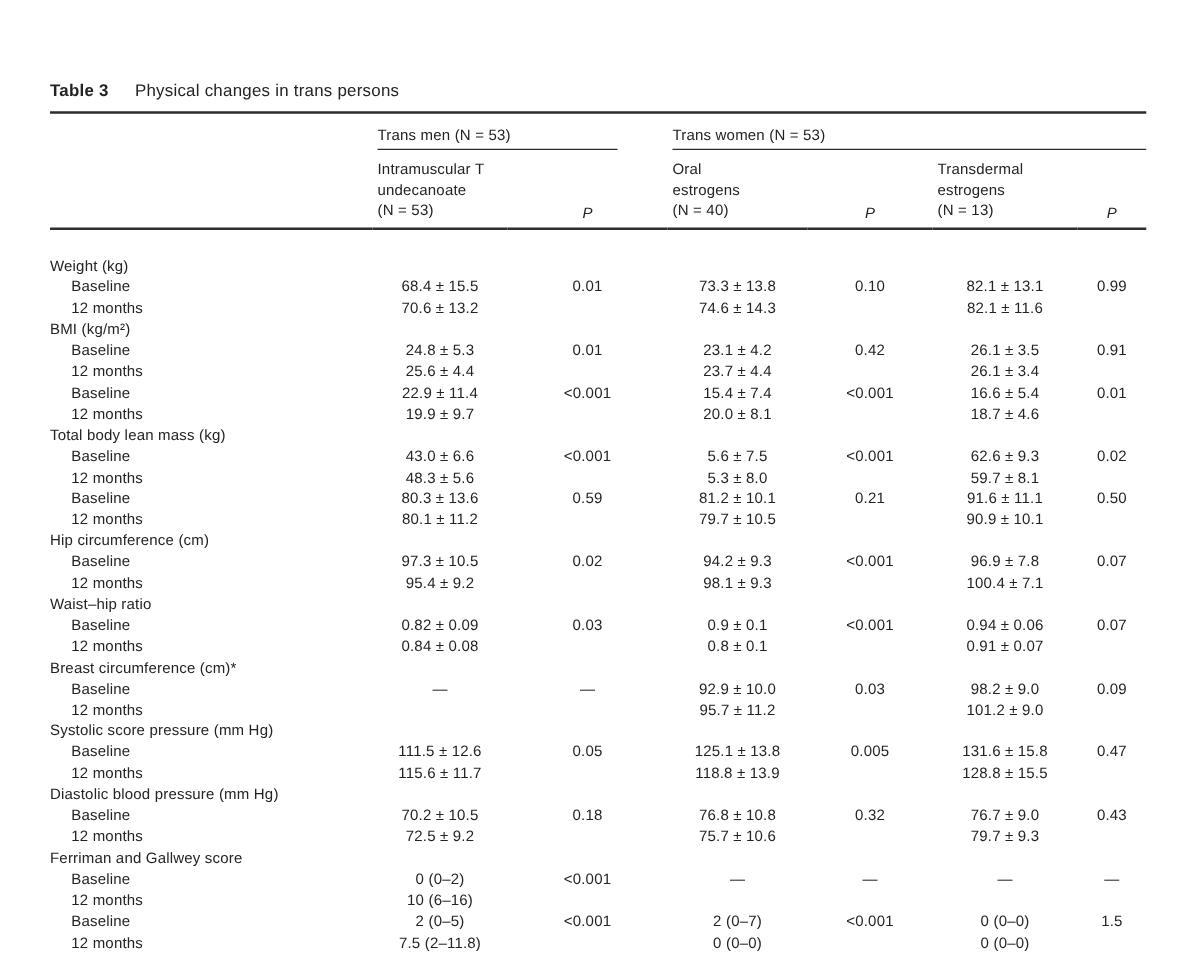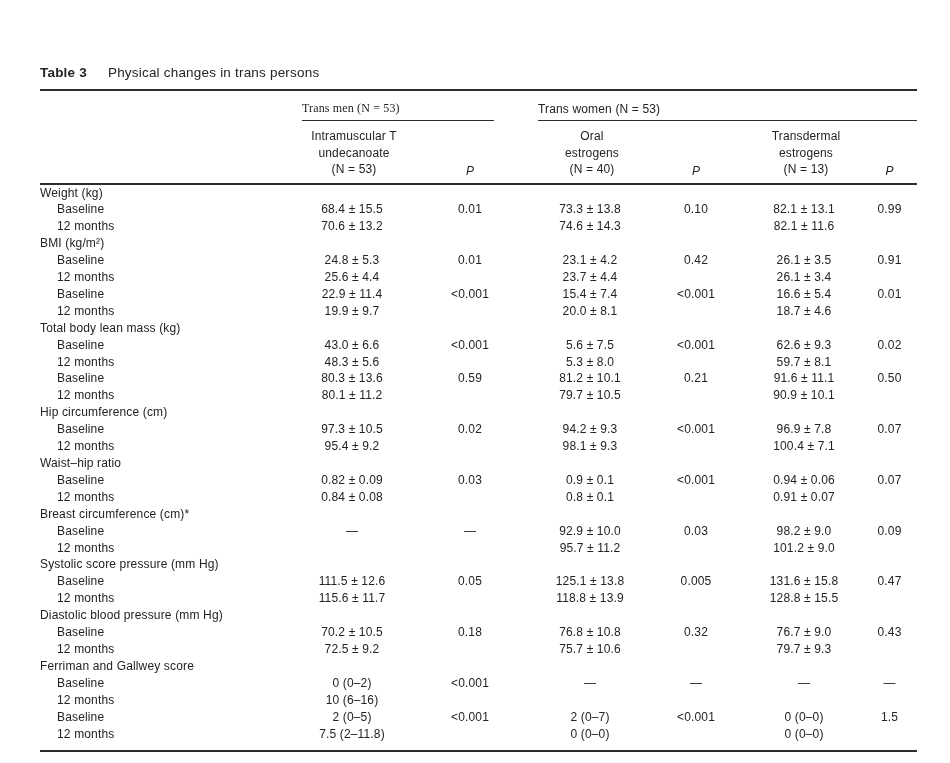--- a/index.html
+++ b/index.html
@@ -43,41 +43,41 @@
     font-weight: 400;
     text-align: left;
     vertical-align: bottom;
   }
   .group { padding-top: 10px; padding-left: 4px; }
   .gspan {
     display: inline-block;
     border-bottom: 1.5px solid #2d2d2d;
     padding-bottom: 4px;
   }
-  .g1 .gspan { width: calc(100% - 40px); font-family: Liberation Serif, serif; }
+  .g1 .gspan { width: calc(100% - 40px); }
   .g2 .gspan { width: 100%; }
 
   .sub {
     padding: 7px 0 5px 4px;
     line-height: 16.5px;
   }
   .phead {
     text-align: center;
     padding-bottom: 5px;
   }
   .pit { font-style: italic; }
-  .rule { border-bottom: 2.5px solid #2d2d2d; text-align: center; }
+  .rule { border-bottom: 2.5px solid #2d2d2d; }
 
   tbody td {
     line-height: 16.9px;
     white-space: nowrap;
   }
   tbody td.val, tbody td.pval { text-align: center; }
   tbody td.rowlabel.indent { padding-left: 17px; }
-  tbody tr.first td { padding-top: 0; }
+  tbody tr.first td { padding-top: 21px; }
   tbody tr.last td { padding-bottom: 8px; border-bottom: 2.5px solid #2d2d2d; }
 </style>
 </head>
 <body>
 
 <div class="page">
   <div class="content">
 
     <div class="caption">
       <span class="cap-label">Table 3</span><span class="cap-title">Physical changes in trans persons</span>

